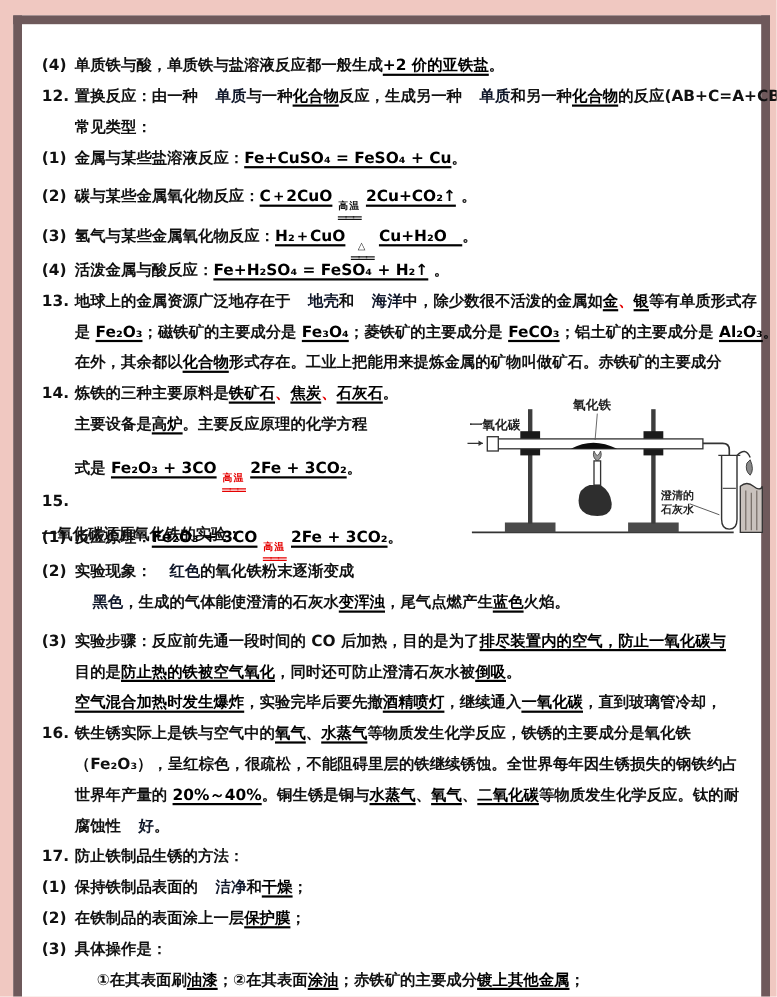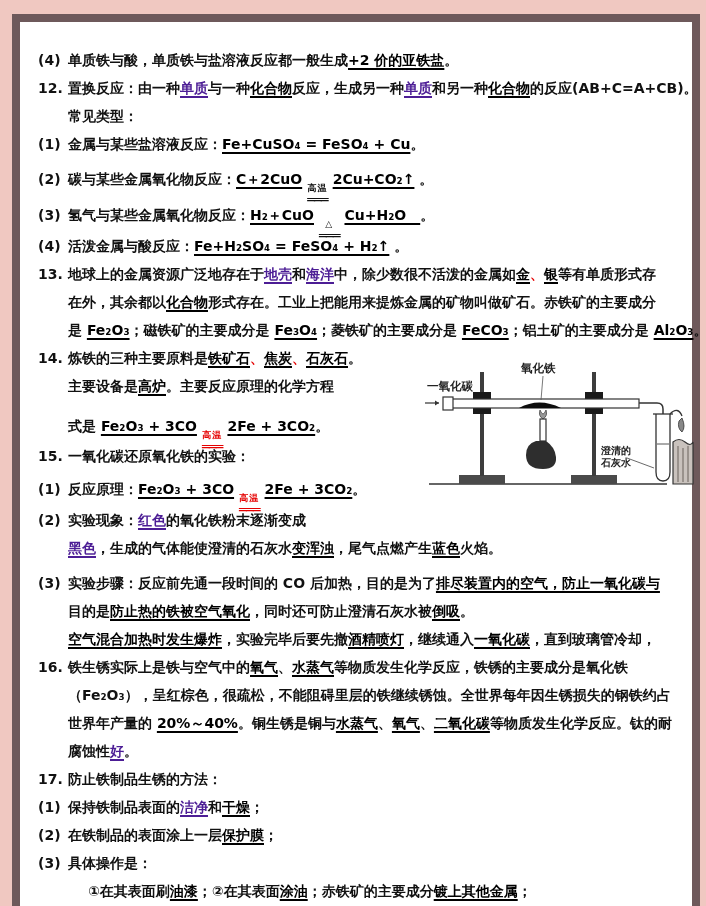--- a/index.html
+++ b/index.html
@@ -19,21 +19,21 @@
     position:relative;
     padding:24px 8px 0 18px;
     color:#111;
     font-size:14px;
   }
   .line{display:flex;height:28px;line-height:28px;white-space:nowrap;align-items:baseline;}
   .num{flex:0 0 30px;width:30px;}
   .txt{flex:1;}
   .txt.ind2{padding-left:20px;}
   .sk{color:#111;}
-  .sku{color:#4c1d95;text-decoration:underline;text-underline-offset:3px;text-decoration-thickness:1.5px;}
+  .sku{color:#0f172a;text-underline-offset:3px;text-decoration-thickness:1.5px;margin-left:16px;}
   .sr{color:#e50000;}
   .sru{color:#000000;text-decoration:underline;text-underline-offset:3px;text-decoration-thickness:1.5px;}
   .eqstack{display:inline-flex;flex-direction:column;align-items:center;vertical-align:-7px;margin:0 5px;line-height:1;}
   .eqstack .cond{font-size:9px;margin-bottom:0px;letter-spacing:1px;text-align:right;}
   .eqstack .bar{font-size:13px;letter-spacing:-1px;}
   .eqstack.red{color:#e50000;}
   .eqstack.blk{color:#111;}
   .diagram{position:absolute;left:403px;top:334px;width:272px;height:142px;}
   .diagram svg{width:100%;height:100%;}
   .dlabel{font-size:11.5px;font-weight:700;fill:#222;font-family:"DejaVu Sans","Liberation Sans",sans-serif;}
@@ -78,42 +78,42 @@
         <div class="line" style="margin-top: 3px;">
           <span class="num">(4)</span>
           <span class="txt"><span class="sk">活泼金属与酸反应：</span><span class="sru">Fe+H₂SO₄ = FeSO₄ + H₂↑</span><span class="sk"> 。</span></span>
         </div>
         <div class="line">
           <span class="num">13.</span>
           <span class="txt"><span class="sk">地球上的金属资源广泛地存在于</span><span class="sku">地壳</span><span class="sk">和</span><span class="sku">海洋</span><span class="sk">中，除少数很不活泼的金属如</span><span class="sru">金</span><span class="sr">、</span><span class="sru">银</span><span class="sk">等有单质形式存</span></span>
         </div>
         <div class="line">
           <span class="num"></span>
+          <span class="txt"><span class="sk">是 </span><span class="sru">Fe₂O₃</span><span class="sk">；磁铁矿的主要成分是 </span><span class="sru">Fe₃O₄</span><span class="sk">；菱铁矿的主要成分是 </span><span class="sru">FeCO₃</span><span class="sk">；铝土矿的主要成分是 </span><span class="sru">Al₂O₃</span><span class="sk">。</span></span>
+        </div>
+        <div class="line">
+          <span class="num"></span>
           <span class="txt"><span class="sk">在外，其余都以</span><span class="sru">化合物</span><span class="sk">形式存在。工业上把能用来提炼金属的矿物叫做矿石。赤铁矿的主要成分</span></span>
-        </div>
-        <div class="line">
-          <span class="num"></span>
-          <span class="txt"><span class="sk">是 </span><span class="sru">Fe₂O₃</span><span class="sk">；磁铁矿的主要成分是 </span><span class="sru">Fe₃O₄</span><span class="sk">；菱铁矿的主要成分是 </span><span class="sru">FeCO₃</span><span class="sk">；铝土矿的主要成分是 </span><span class="sru">Al₂O₃</span><span class="sk">。</span></span>
         </div>
         <div class="line">
           <span class="num">14.</span>
           <span class="txt"><span class="sk">炼铁的三种主要原料是</span><span class="sru">铁矿石</span><span class="sr">、</span><span class="sru">焦炭</span><span class="sr">、</span><span class="sru">石灰石</span><span class="sk">。</span></span>
         </div>
         <div class="line">
           <span class="num"></span>
           <span class="txt"><span class="sk">主要设备是</span><span class="sru">高炉</span><span class="sk">。主要反应原理的化学方程</span></span>
         </div>
         <div class="line" style="margin-top: 12px;">
           <span class="num"></span>
           <span class="txt"><span class="sk">式是 </span><span class="sru">Fe₂O₃ + 3CO</span><span class="eqstack red">
               <span class="cond">高温</span>
               <span class="bar">═══</span>
             </span><span class="sru">2Fe + 3CO₂</span><span class="sk">。</span></span>
         </div>
-        <div class="line" style="margin-top: 2px;">
+        <div class="line" style="margin-top: 2px; flex-direction: column;">
           <span class="num">15.</span>
           <span class="txt"><span class="sk">一氧化碳还原氧化铁的实验：</span></span>
         </div>
         <div class="line" style="margin-top: 5px;">
           <span class="num">(1)</span>
           <span class="txt"><span class="sk">反应原理：</span><span class="sru">Fe₂O₃ + 3CO</span><span class="eqstack red">
               <span class="cond">高温</span>
               <span class="bar">═══</span>
             </span><span class="sru">2Fe + 3CO₂</span><span class="sk">。</span></span>
         </div>

